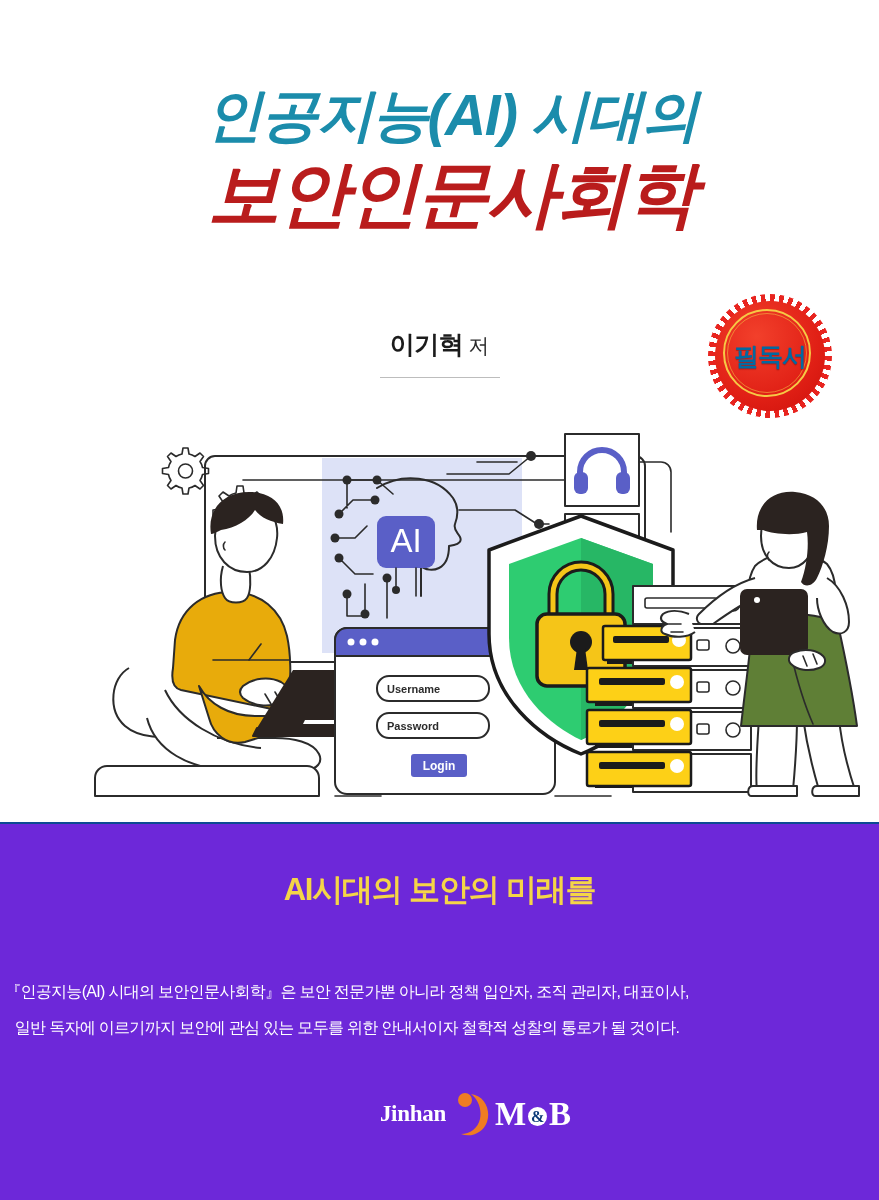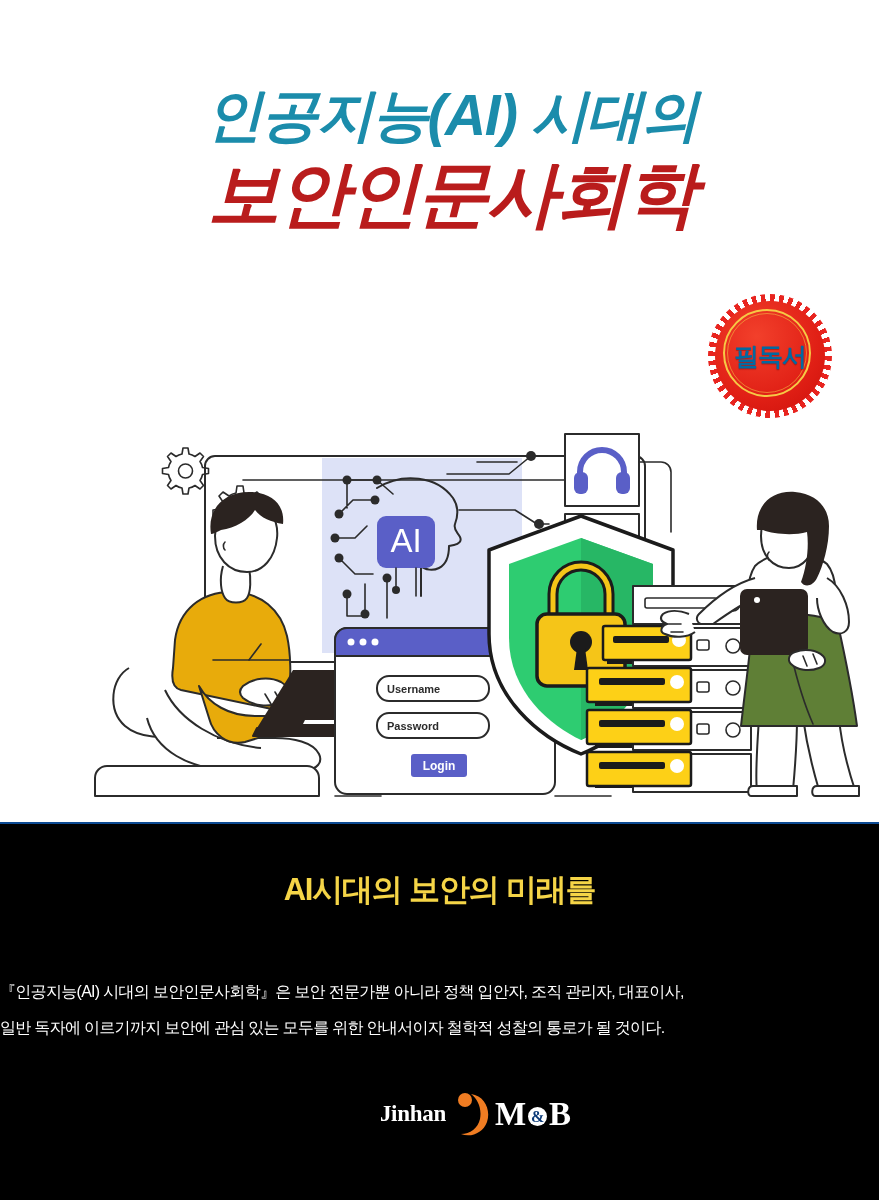--- a/index.html
+++ b/index.html
@@ -143,21 +143,21 @@
   }
   .illustration svg { display: block; }
 
   
   .banner {
     position: absolute;
     top: 822px;
     left: 0;
     width: 879px;
     height: 378px;
-    background: #000000;
+    background: #6d28d9;
   }
   .banner-hairline {
     position: absolute;
     top: 0; left: 0;
     width: 100%; height: 2px;
     background: #0c4a93;
   }
   .tagline {
     position: absolute;
     top: 46px;
@@ -171,21 +171,21 @@
     color: #f5d547;
     letter-spacing: -1.2px;
     line-height: 1.42;
     white-space: nowrap;
   }
   .description {
     position: absolute;
     top: 152px;
     left: 0;
     width: 694px;
-    text-align: left;
+    text-align: center;
   }
   .desc-line {
     font-size: 16px;
     color: #ffffff;
     letter-spacing: -0.7px;
     line-height: 2.25;
     white-space: nowrap;
   }
 
   
@@ -241,20 +241,24 @@
 </head>
 <body>
 
 <div id="cover">
 
   <div class="title-block">
     <div class="title-line1">인공지능(AI) 시대의</div>
     <div class="title-line2">보안인문사회학</div>
   </div>
 
+  <div class="author-block">
+    <span class="author-name">이기혁</span><span class="author-suffix">저</span>
+    <div class="author-rule"></div>
+  </div>
 
   <div class="seal">
     <div class="seal-serrated"></div>
     <div class="seal-disc"></div>
     <div class="seal-ring"></div>
     <div class="seal-ring2"></div>
     <div class="seal-text">필독서</div>
   </div>
 
   <div class="illustration">

